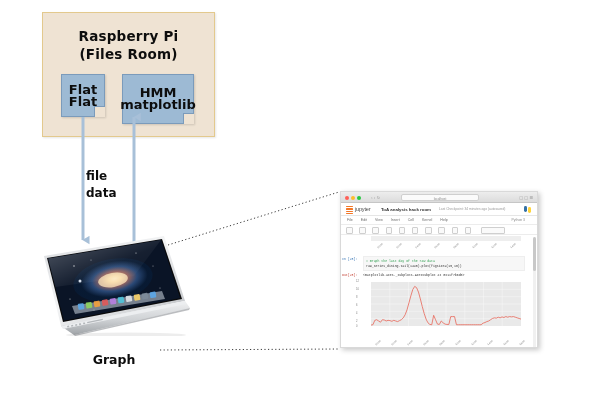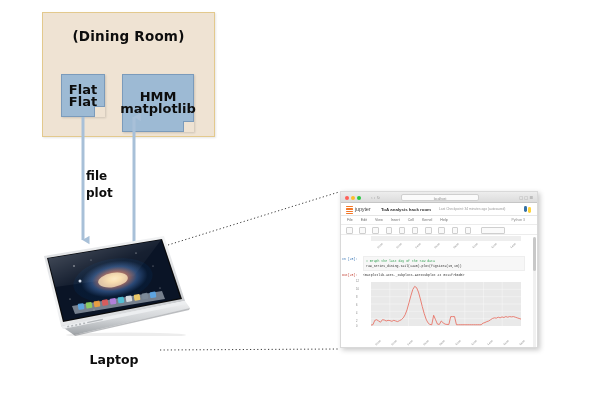--- a/index.html
+++ b/index.html
@@ -42,21 +42,21 @@
     box-shadow:1px 1px 2px rgba(0,0,0,.14);
   }
   .doc .fold{
     position:absolute;right:-1px;bottom:-1px;width:11px;height:11px;
     background:#efe3d3;
     border-left:1px solid #7b9bbb;
     border-top:1px solid #7b9bbb;
     box-sizing:border-box;
   }
   .doc-flat{left:61px;top:74px;width:44px;height:43px;}
-  .doc-hmm{left:122px;top:74px;width:72px;height:58px;}
+  .doc-hmm{left:122px;top:74px;width:72px;height:50px;}
   .doc .lbl span{display:block;}
 
   
   .arrow-svg{position:absolute;left:0;top:0;width:609px;height:400px;
              pointer-events:none;overflow:visible;}
 
   
   .file-copy{
     position:absolute;left:86px;top:168px;
     color:#0d0d0d;font-size:12px;line-height:17px;font-weight:600;
@@ -199,21 +199,22 @@
     color:#0d0d0d;font-size:12.5px;font-weight:600;
   }
 </style>
 </head>
 <body>
 
 <div class="canvas">
 
   <div class="pi-box">
     <div class="pi-title">
-      <span>(Dining Room)</span>
+      <span>Raspberry Pi</span>
+      <span>(Files Room)</span>
     </div>
   </div>
 
   <div class="doc doc-flat">
     <div class="lbl">
       <span>Flat</span>
       <span>Flat</span>
     </div>
     <i class="fold"></i>
   </div>
@@ -239,21 +240,21 @@
     <line x1="83" y1="117" x2="83" y2="240" stroke="#a8c0d8" stroke-width="3" marker-end="url(#ahead-down)"></line>
 
     <line x1="134" y1="243" x2="134" y2="117" stroke="#a8c0d8" stroke-width="3" marker-end="url(#ahead-up)"></line>
 
     <line x1="168" y1="245" x2="339" y2="192" stroke="#3a3a3a" stroke-width="1" stroke-dasharray="1.2 2.4"></line>
     <line x1="160" y1="350" x2="339" y2="349" stroke="#3a3a3a" stroke-width="1" stroke-dasharray="1.2 2.4"></line>
   </svg>
 
   <div class="file-copy">
     <span>file</span>
-    <span>plot</span>
+    <span>data</span>
   </div>
 
   <svg class="laptop" viewBox="0 0 160 100">
     <defs>
       <linearGradient id="lidg" x1="0" y1="0" x2="1" y2="1">
         <stop offset="0%" stop-color="#d8dadd"></stop>
         <stop offset="45%" stop-color="#f3f4f5"></stop>
         <stop offset="100%" stop-color="#b9bcc0"></stop>
       </linearGradient>
       <linearGradient id="baseg" x1="0" y1="0" x2="0" y2="1">
@@ -321,21 +322,21 @@
       <rect x="37" y="89.2" width="2" height="1.6" transform="rotate(-12 37 89)"></rect>
       <rect x="41" y="88.4" width="2" height="1.6" transform="rotate(-12 41 88)"></rect>
       <rect x="45" y="87.6" width="2" height="1.6" transform="rotate(-12 45 88)"></rect>
       <rect x="49" y="86.8" width="2" height="1.6" transform="rotate(-12 49 87)"></rect>
       <rect x="53" y="86.0" width="16" height="1.4" transform="rotate(-12 53 86)"></rect>
     </g>
 
     <ellipse cx="92" cy="99" rx="60" ry="2.4" fill="#000" opacity=".07"></ellipse>
   </svg>
 
-  <div class="laptop-lbl">Laptop</div>
+  <div class="laptop-lbl">Graph</div>
 
   <div class="nb">
 
     <div class="nb-titlebar">
       <i class="tl tl1"></i>
       <i class="tl tl2"></i>
       <i class="tl tl3"></i>
       <div class="nb-navs">‹ ›  ↻</div>
       <div class="nb-urlbar">
         <div class="nb-urltxt">localhost</div>

